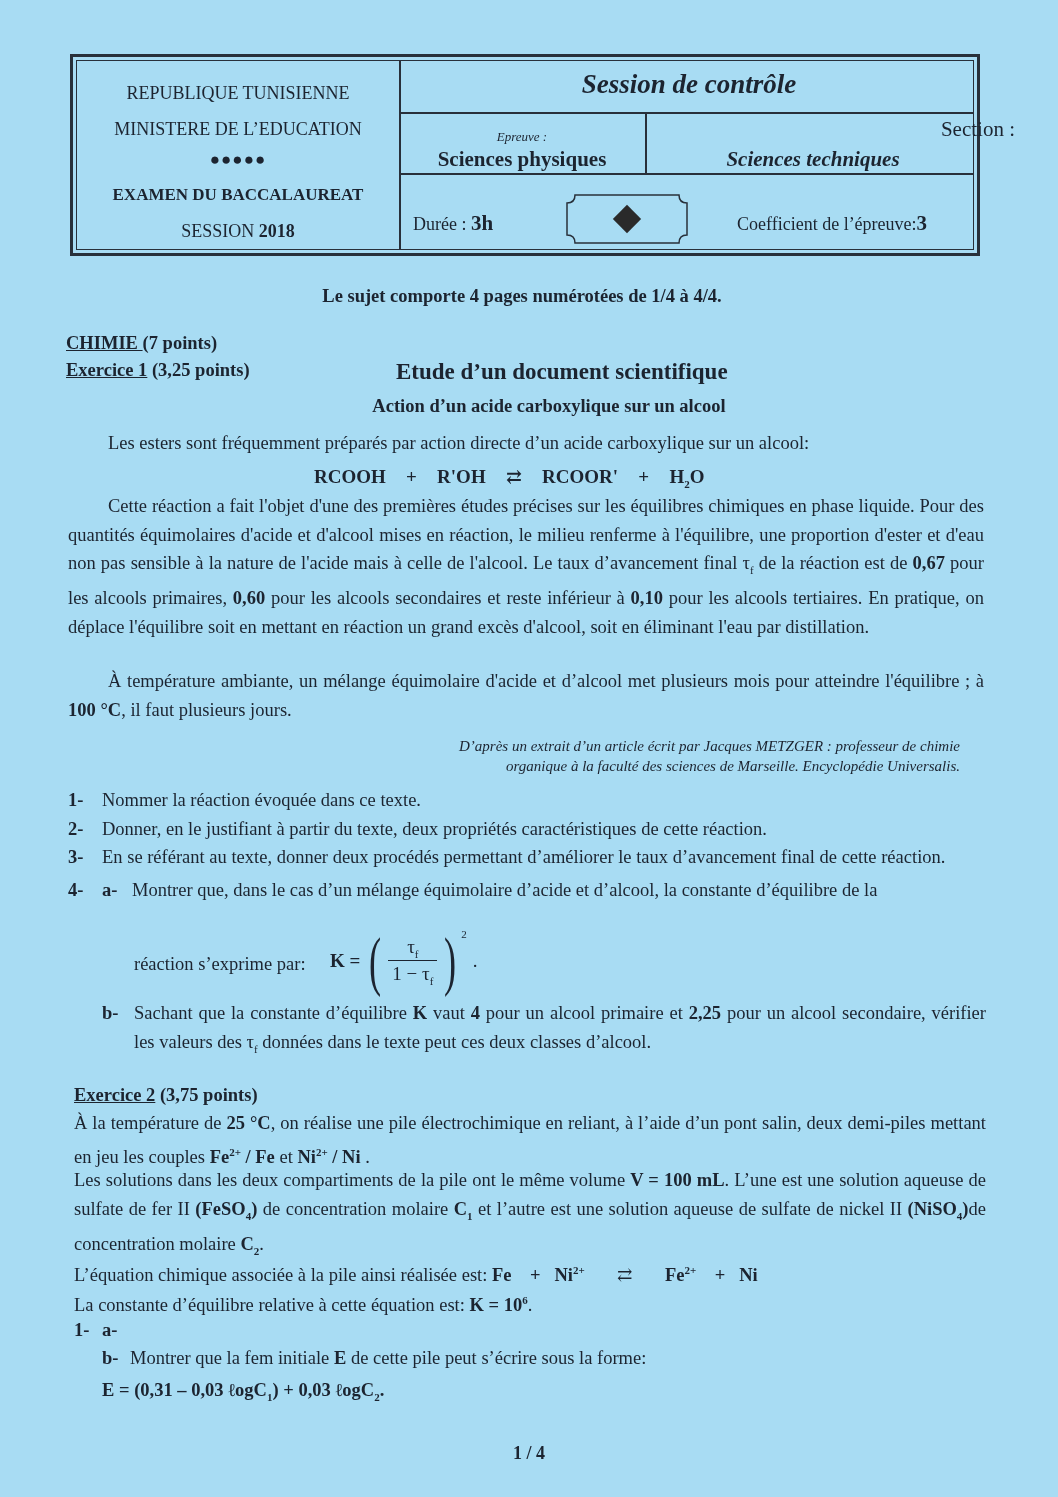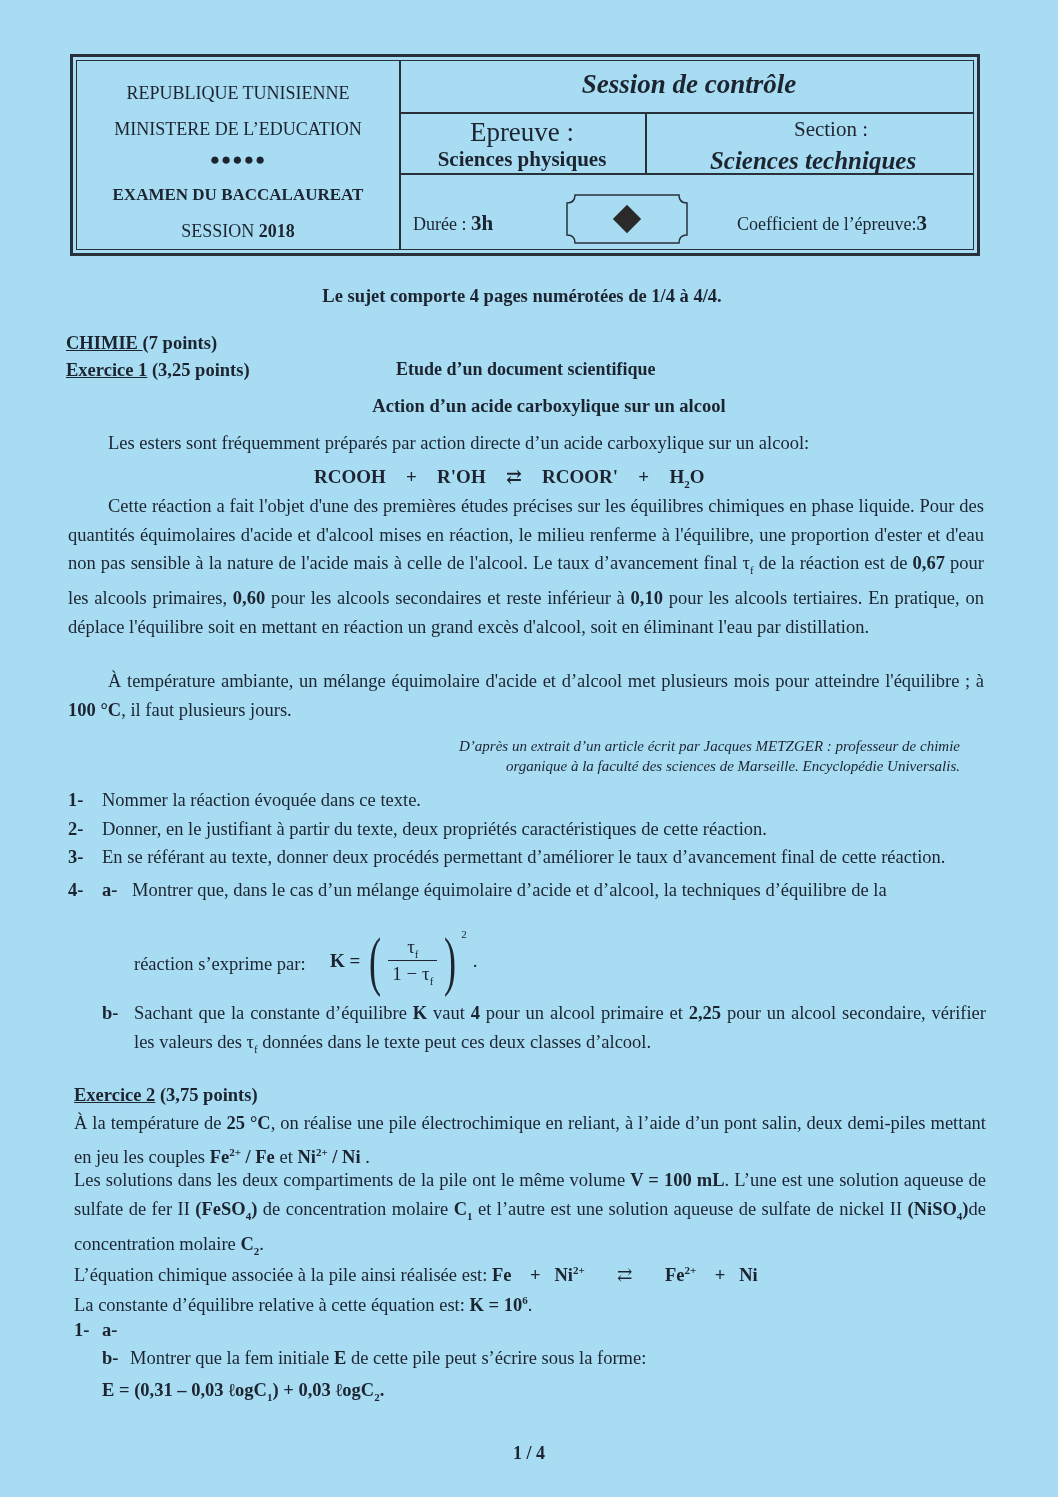--- a/index.html
+++ b/index.html
@@ -39,25 +39,25 @@
     <div class="hl" style="top:58px;">MINISTERE DE L’EDUCATION</div>
     <div class="hl" style="top:22px;">REPUBLIQUE TUNISIENNE</div>
     <div class="hl bold" style="top:89px; font-size:17px; letter-spacing:1px;">●●●●●</div>
     <div class="hl bold" style="top:124px; font-size:17px;">EXAMEN DU BACCALAUREAT</div>
     <div class="hl" style="top:160px;">
       <span>SESSION </span><b>2018</b>
     </div>
 
     <div class="abs sess-title" style="left:322px; width:580px; top:8px; text-align:center;">Session de contrôle</div>
 
-    <div class="abs" style="left:322px; width:246px; top:56px; text-align:center; font-size:27px; ">Epreuve :</div>
+    <div class="abs" style="left:322px; width:246px; top:68px; text-align:center; font-size:13px; font-style:italic;">Epreuve :</div>
     <div class="abs bold" style="left:322px; width:246px; top:86px; text-align:center; font-size:21px;">Sciences physiques</div>
 
-    <div class="abs" style="left:570px; width:368px; top:56px; text-align:center; font-size:21px;">Section :</div>
-    <div class="abs bold ital" style="left:570px; width:332px; top:86px; text-align:center; font-size:25px;">Sciences techniques</div>
+    <div class="abs" style="left:570px; width:368px; top:56px; text-align:right; font-size:21px;">Section :</div>
+    <div class="abs bold ital" style="left:570px; width:332px; top:86px; text-align:center; font-size:21px;">Sciences techniques</div>
 
     <div class="abs" style="left:336px; top:150px; font-size:18px;">
       <span>Durée : </span><b style="font-size:21px;">3h</b>
     </div>
 
     <svg class="stamp" viewBox="0 0 124 52">
       <path d="M10 2 H114 Q114 10 122 10 V42 Q114 42 114 50 H10 Q10 42 2 42 V10 Q10 10 10 2 Z" fill="none" stroke="#28303a" stroke-width="1.5"></path>
       <rect x="52" y="16" width="20" height="20" transform="rotate(45 62 26)" fill="#2a2a2a"></rect>
     </svg>
 
@@ -68,21 +68,21 @@
 </div>
 
 <div class="abs bold" style="left:0; width:1044px; top:286px; text-align:center; font-size:18.5px;">Le sujet comporte 4 pages numérotées de 1/4 à 4/4.</div>
 
 <div class="abs bold" style="left:66px; top:333px; font-size:18.5px;">
   <u>CHIMIE </u><span>(7 points)</span>
 </div>
 <div class="abs bold" style="left:66px; top:360px; font-size:18.5px;">
   <u>Exercice 1</u><span> (3,25 points)</span>
 </div>
-<div class="abs bold" style="left:396px; top:359px; font-size:18px;">Etude d’un document scientifique</div>
+<div class="abs bold" style="left:396px; top:359px; font-size:23px;">Etude d’un document scientifique</div>
 <div class="abs bold" style="left:0; width:1098px; top:396px; text-align:center; font-size:18.5px;">Action d’un acide carboxylique sur un alcool</div>
 <div class="abs txt" style="left:108px; top:429px;">Les esters sont fréquemment préparés par action directe d’un acide carboxylique sur un alcool:</div>
 
 <div class="abs bold" style="left:314px; top:465px; font-size:19px; word-spacing:2px;">
   <span>RCOOH</span>&nbsp;&nbsp;&nbsp;<span>+</span>&nbsp;&nbsp;&nbsp;<span>R'OH</span>&nbsp;&nbsp;&nbsp;<span>⇄</span>&nbsp;&nbsp;&nbsp;<span>RCOOR'</span>&nbsp;&nbsp;&nbsp;<span>+</span>&nbsp;&nbsp;&nbsp;<span><span>H</span><sub>2</sub><span>O</span></span>
 </div>
 
 <div class="abs txt just" style="left:68px; top:492px; width:916px; text-indent:40px;">
   <span>Cette réaction a fait l'objet d'une des premières études précises sur les équilibres chimiques en phase liquide. Pour des quantités équimolaires d'acide et d'alcool mises en réaction, le milieu renferme à l'équilibre, une proportion d'ester et d'eau non pas sensible à la nature de l'acide mais à celle de l'alcool. Le taux d’avancement final </span><span><span>τ</span><sub>f</sub></span><span> de la réaction est de </span><b>0,67</b><span> pour les alcools primaires, </span><b>0,60</b><span> pour les alcools secondaires et reste inférieur à </span><b>0,10</b><span> pour les alcools tertiaires. En pratique, on déplace l'équilibre soit en mettant en réaction un grand excès d'alcool, soit en éliminant l'eau par distillation.</span>
 </div>
@@ -105,21 +105,21 @@
     <b style="width:34px; flex:none;">2-</b>
       <span>Donner, en le justifiant à partir du texte, deux propriétés caractéristiques de cette réaction.</span>
   </div>
   <div style="display:flex;">
     <b style="width:34px; flex:none;">3-</b>
       <span style="text-align:justify;">En se référant au texte, donner deux procédés permettant d’améliorer le taux d’avancement final de cette réaction.</span>
   </div>
   <div style="display:flex; margin-top:4px;">
     <b style="width:34px; flex:none;">4-</b>
     <b style="width:30px; flex:none;">a-</b>
-    <span>Montrer que, dans le cas d’un mélange équimolaire d’acide et d’alcool, la techniques d’équilibre de la</span>
+    <span>Montrer que, dans le cas d’un mélange équimolaire d’acide et d’alcool, la constante d’équilibre de la</span>
   </div>
 </div>
 
 <div class="abs txt" style="left:134px; top:950px;">réaction s’exprime par: </div>
 <div class="abs" style="left:330px; top:926px; height:70px; display:flex; align-items:center; font-size:19px;">
   <b>K =</b>
   <span style="font-size:66px; font-weight:100; line-height:60px; margin:0 2px 0 4px; transform:scaleX(0.55); display:inline-block;">(</span>
   <span style="display:inline-flex; flex-direction:column; align-items:center;">
     <span style="padding:0 10px;"><span>τ</span><sub>f</sub></span>
     <span style="border-top:1.5px solid #1c2430; padding:2px 4px 0;"><span>1 − τ</span><sub>f</sub></span>

